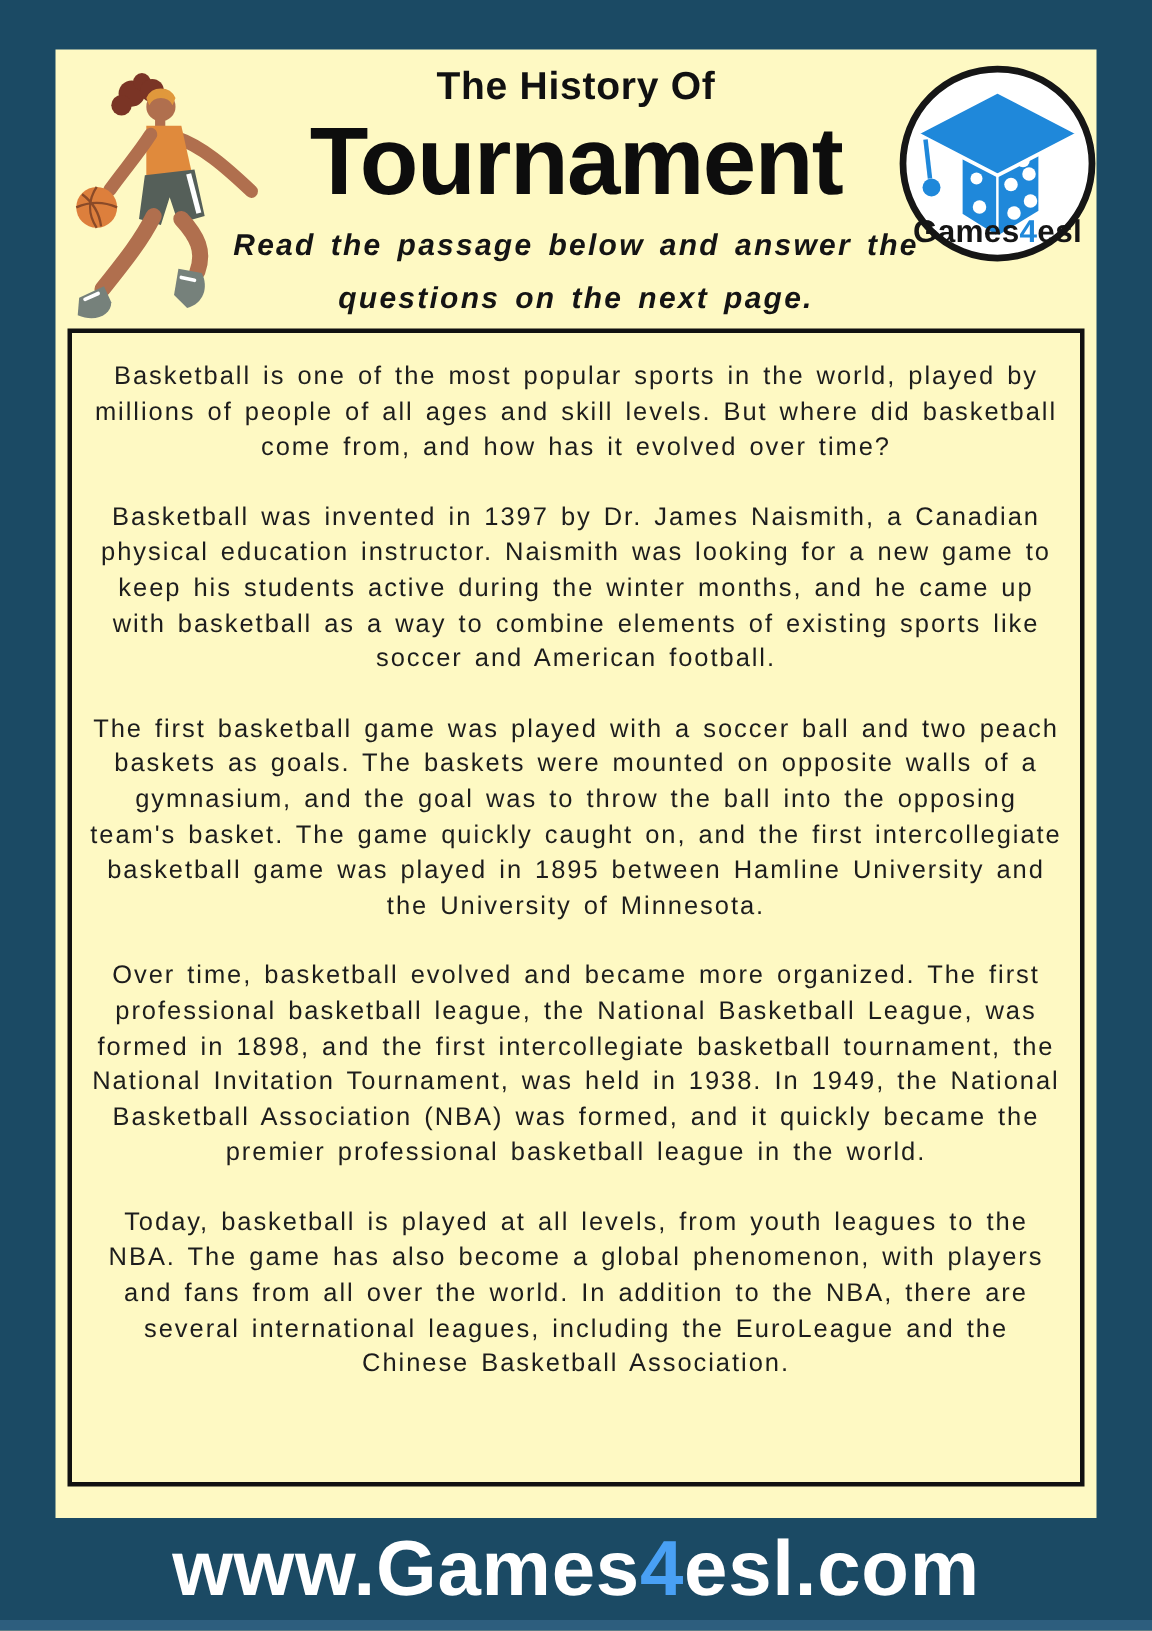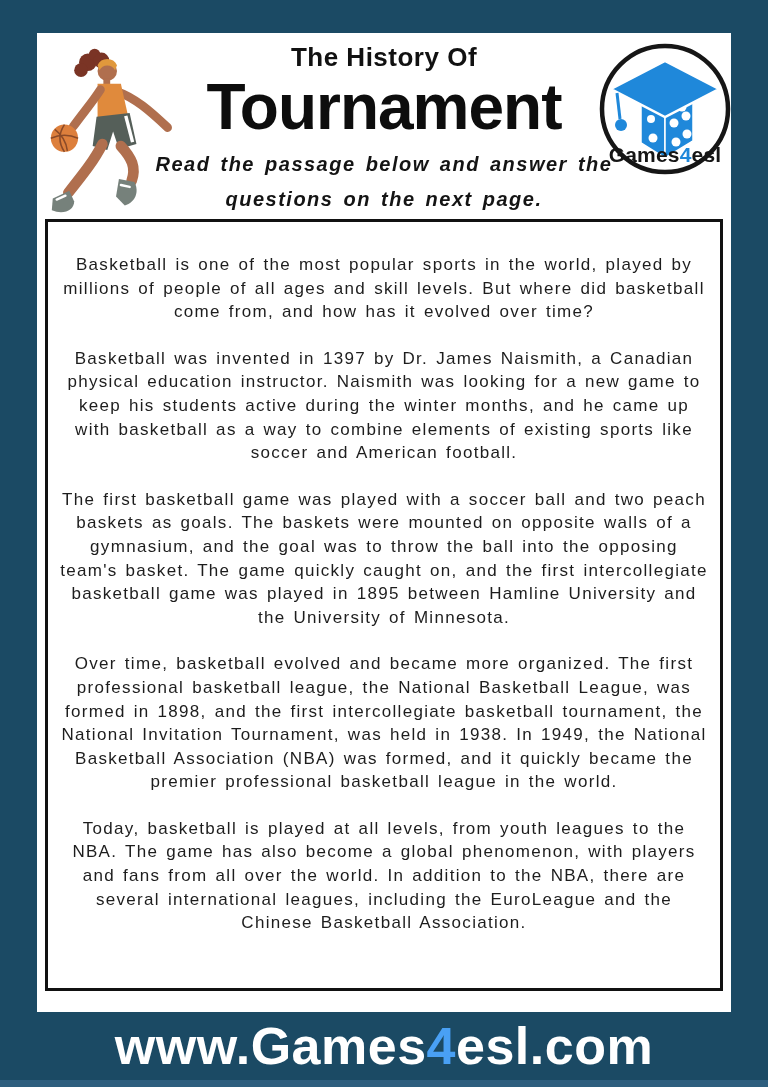--- a/index.html
+++ b/index.html
@@ -7,21 +7,21 @@
     width:768px; height:1087px;
     background:#1b4a64;
     font-family:"Liberation Sans", sans-serif;
     position:relative;
     overflow:hidden;
   }
   .page {
     position:absolute;
     left:37px; top:33px;
     width:694px; height:979px;
-    background:#ffffff;
+    background:#fef9c3;
   }
   
   .header { position:relative; height:186px; padding-top:8px; }
   .subtitle {
     text-align:center;
     font-size:26px; font-weight:bold; color:#111;
     letter-spacing:0.5px;
     line-height:32px;
   }
   .title {
@@ -58,21 +58,21 @@
   
   .passage-box {
     position:absolute;
     left:8px; right:8px; top:186px; bottom:21px;
     border:3px solid #111;
     box-sizing:border-box;
     padding:15px 12px 10px 12px;
     overflow:hidden;
   }
   .passage-box p {
-    margin:16px 0 23px 0;
+    margin:2px 0 23px 0;
     text-align:center;
     font-size:17px;
     line-height:23.6px;
     letter-spacing:1.3px;
     word-spacing:2px;
     color:#1d1d1d;
   }
   .passage-box p:last-child { margin-bottom:0; }
   
   .footer {

